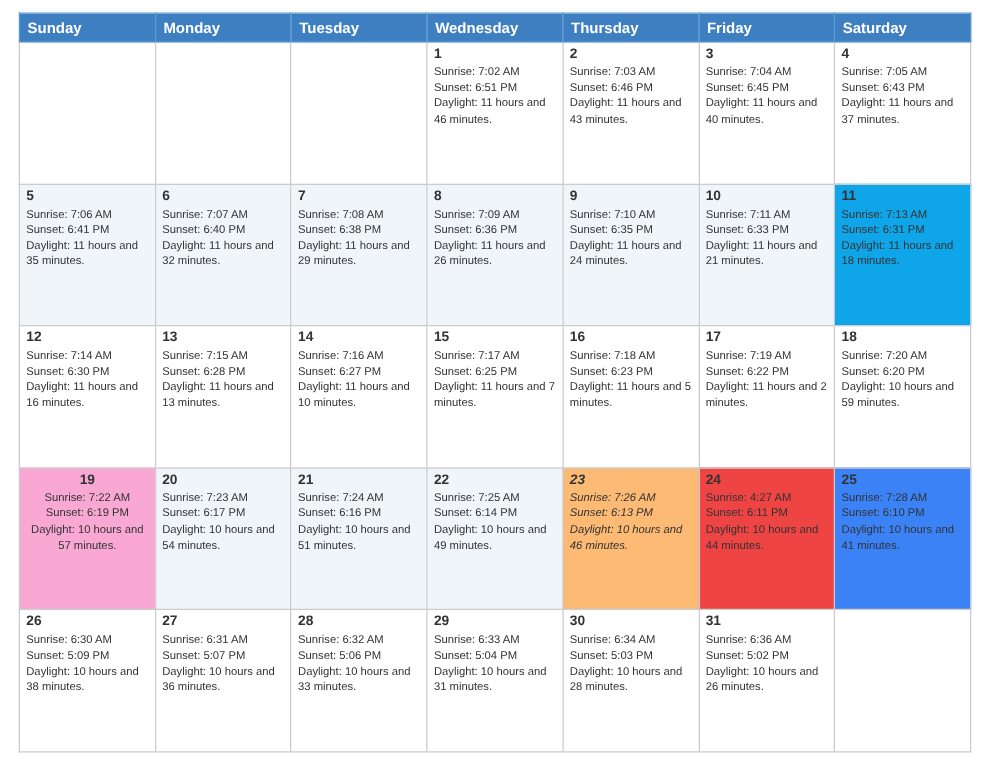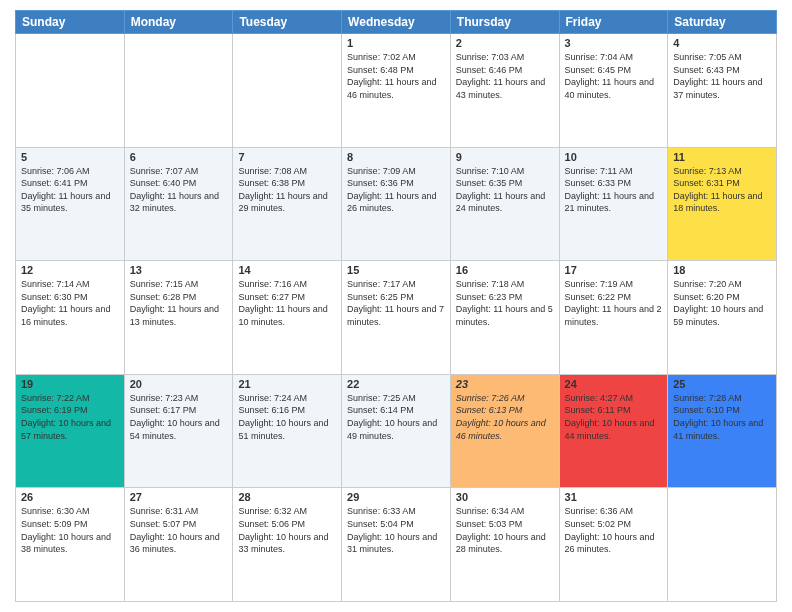--- a/index.html
+++ b/index.html
@@ -112,21 +112,21 @@
     </thead>
     <tbody id="calendar-body">
     <tr>
           <td class="empty-cell"></td>
           <td class="empty-cell"></td>
           <td class="empty-cell"></td>
           <td>
         <span class="day-number">1</span>
         <div class="day-info">
           <span>Sunrise: 7:02 AM</span><br>
-          <span>Sunset: 6:48 PM</span><br>
+          <span>Sunset: 6:51 PM</span><br>
           <span>Daylight: 11 hours and 46 minutes.</span>
         </div>
       </td>
           <td>
         <span class="day-number">2</span>
         <div class="day-info">
           <span>Sunrise: 7:03 AM</span><br>
           <span>Sunset: 6:46 PM</span><br>
           <span>Daylight: 11 hours and 43 minutes.</span>
         </div>
@@ -190,21 +190,21 @@
         </div>
       </td>
           <td style="background: rgb(240, 245, 250); margin-left: 44px;">
         <span class="day-number">10</span>
         <div class="day-info">
           <span>Sunrise: 7:11 AM</span><br>
           <span>Sunset: 6:33 PM</span><br>
           <span>Daylight: 11 hours and 21 minutes.</span>
         </div>
       </td>
-          <td style="background: #fde047; margin-left: 40px;">
+          <td style="background: #0ea5e9; margin-left: 40px;">
         <span class="day-number">11</span>
         <div class="day-info">
           <span>Sunrise: 7:13 AM</span><br>
           <span>Sunset: 6:31 PM</span><br>
           <span>Daylight: 11 hours and 18 minutes.</span>
         </div>
       </td>
         </tr>
         <tr>
           <td>
@@ -258,21 +258,21 @@
           <td>
         <span class="day-number">18</span>
         <div class="day-info">
           <span>Sunrise: 7:20 AM</span><br>
           <span>Sunset: 6:20 PM</span><br>
           <span>Daylight: 10 hours and 59 minutes.</span>
         </div>
       </td>
         </tr>
         <tr>
-          <td style="background: #14b8a6;">
+          <td style="background: #f9a8d4; text-align: center;">
         <span class="day-number">19</span>
         <div class="day-info">
           <span>Sunrise: 7:22 AM</span><br>
           <span>Sunset: 6:19 PM</span><br>
           <span>Daylight: 10 hours and 57 minutes.</span>
         </div>
       </td>
           <td style="background: rgb(240, 245, 250);">
         <span class="day-number">20</span>
         <div class="day-info">

